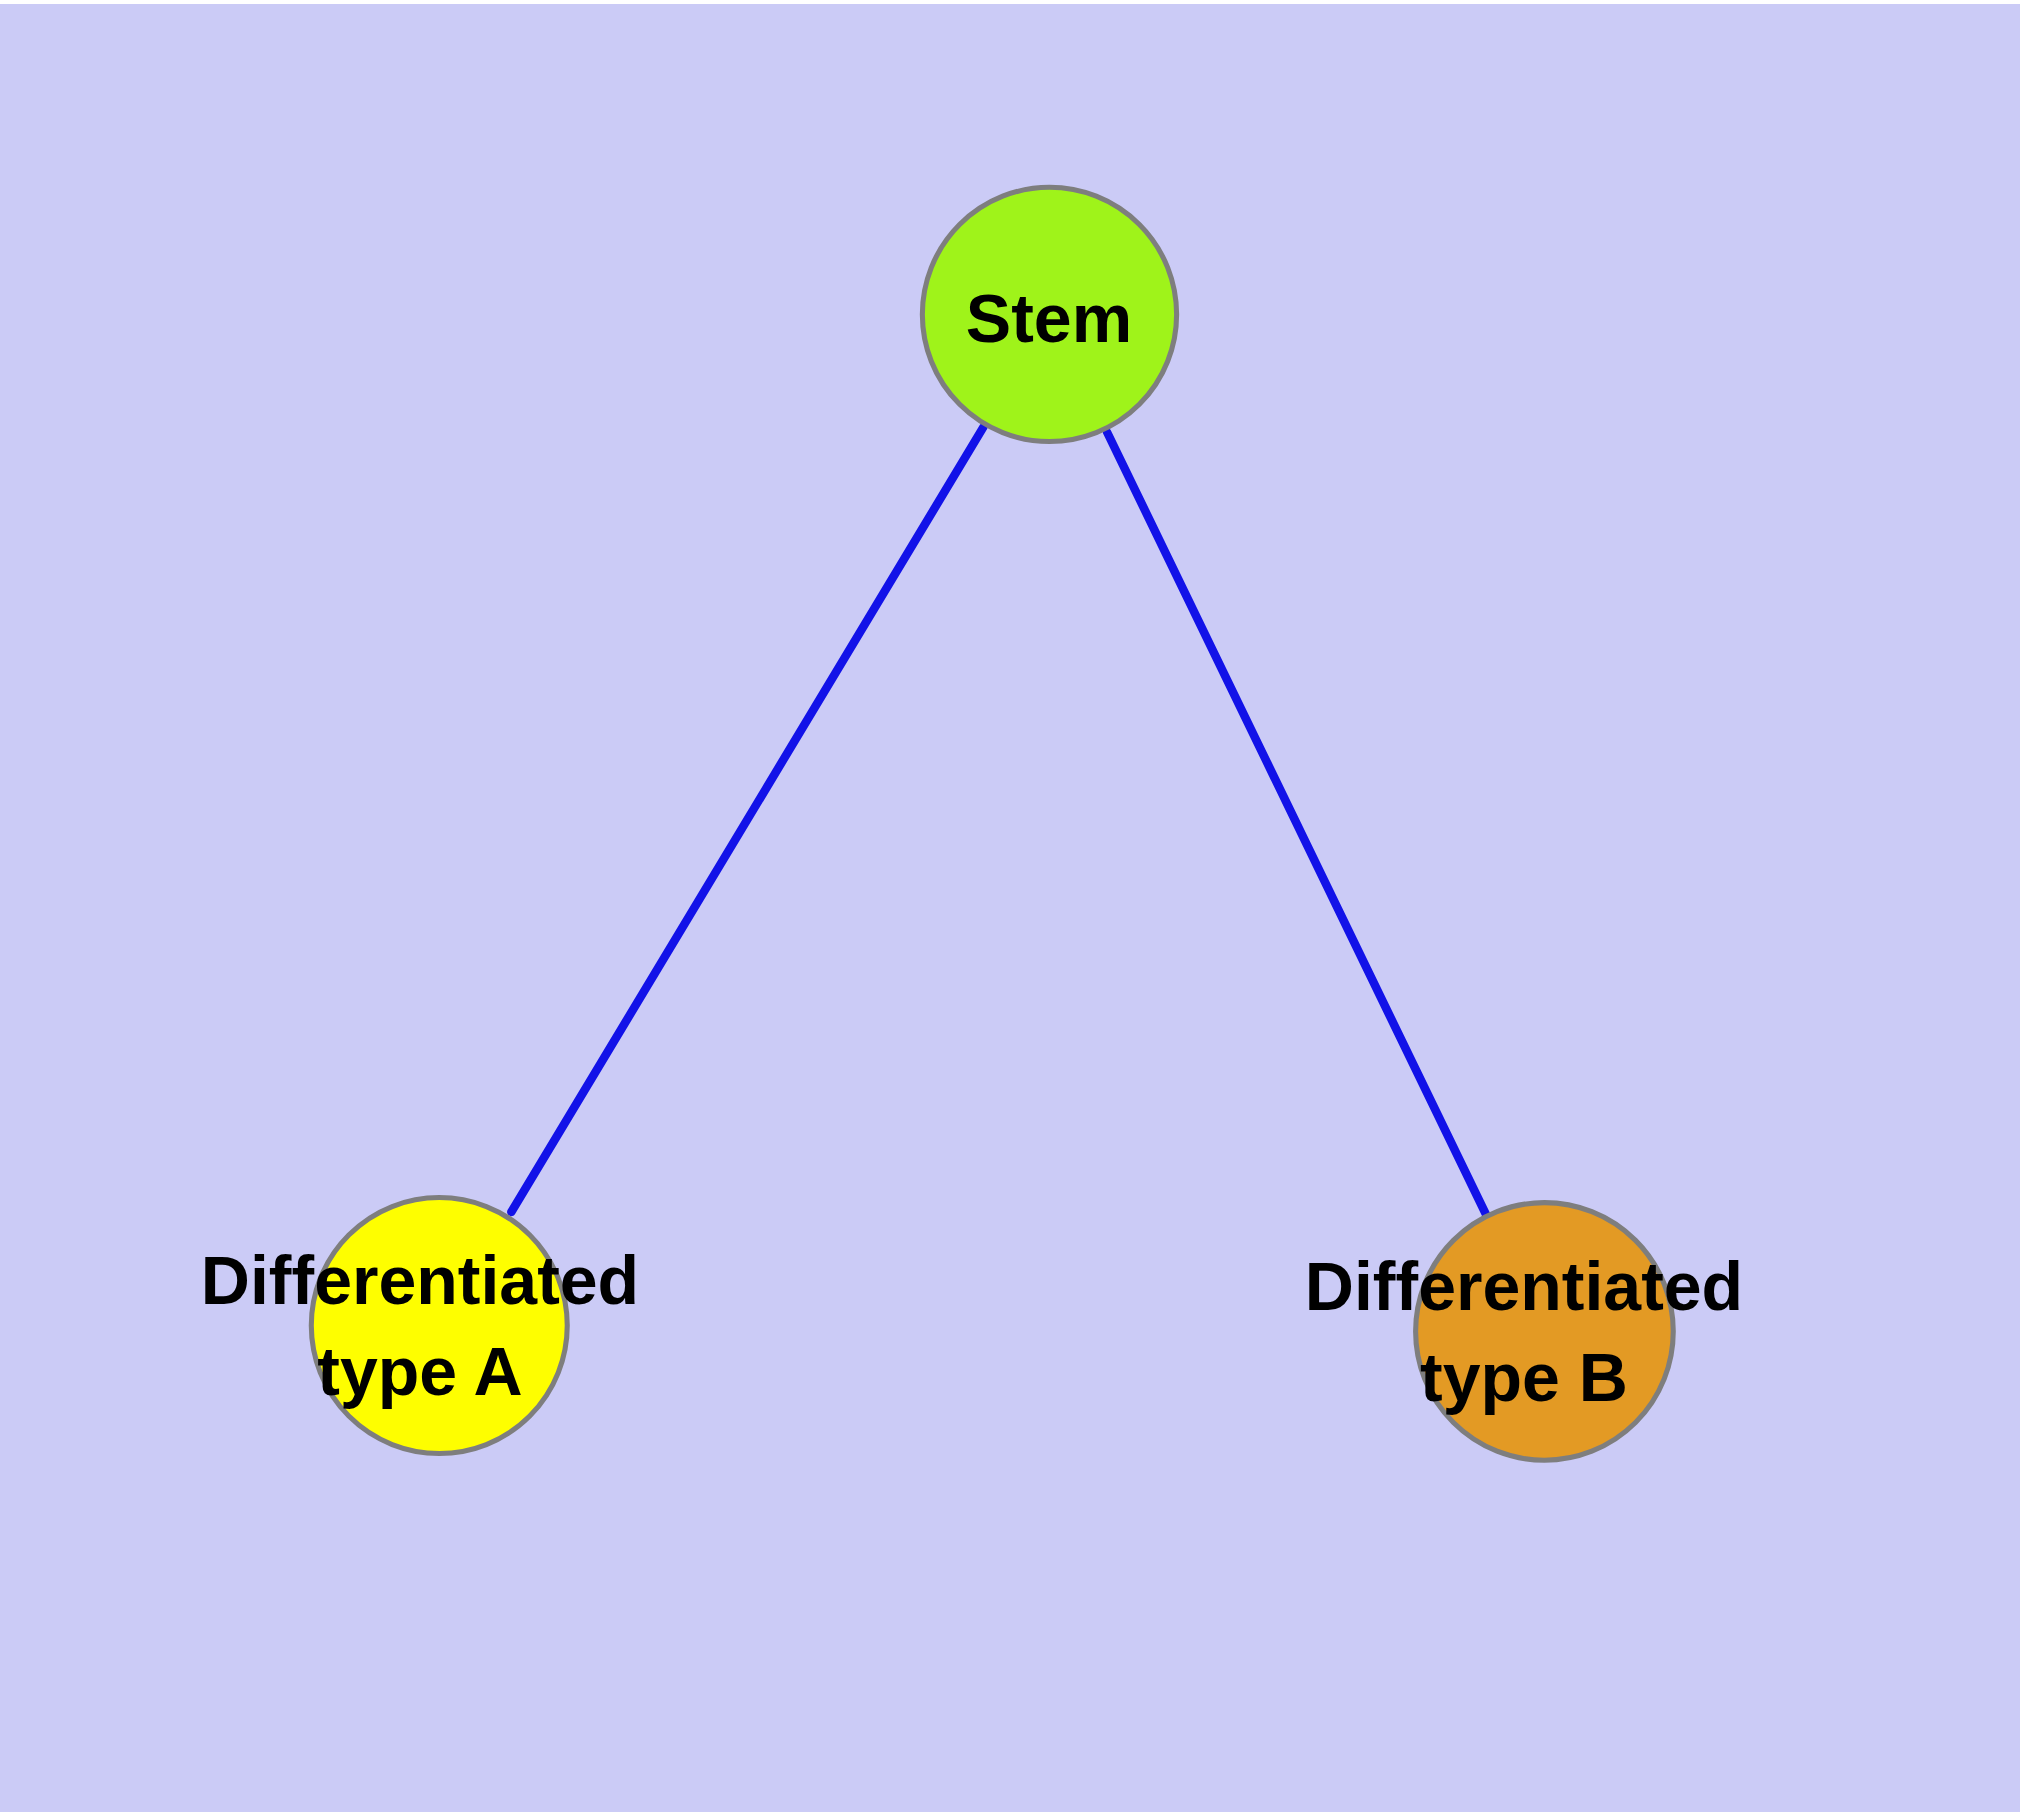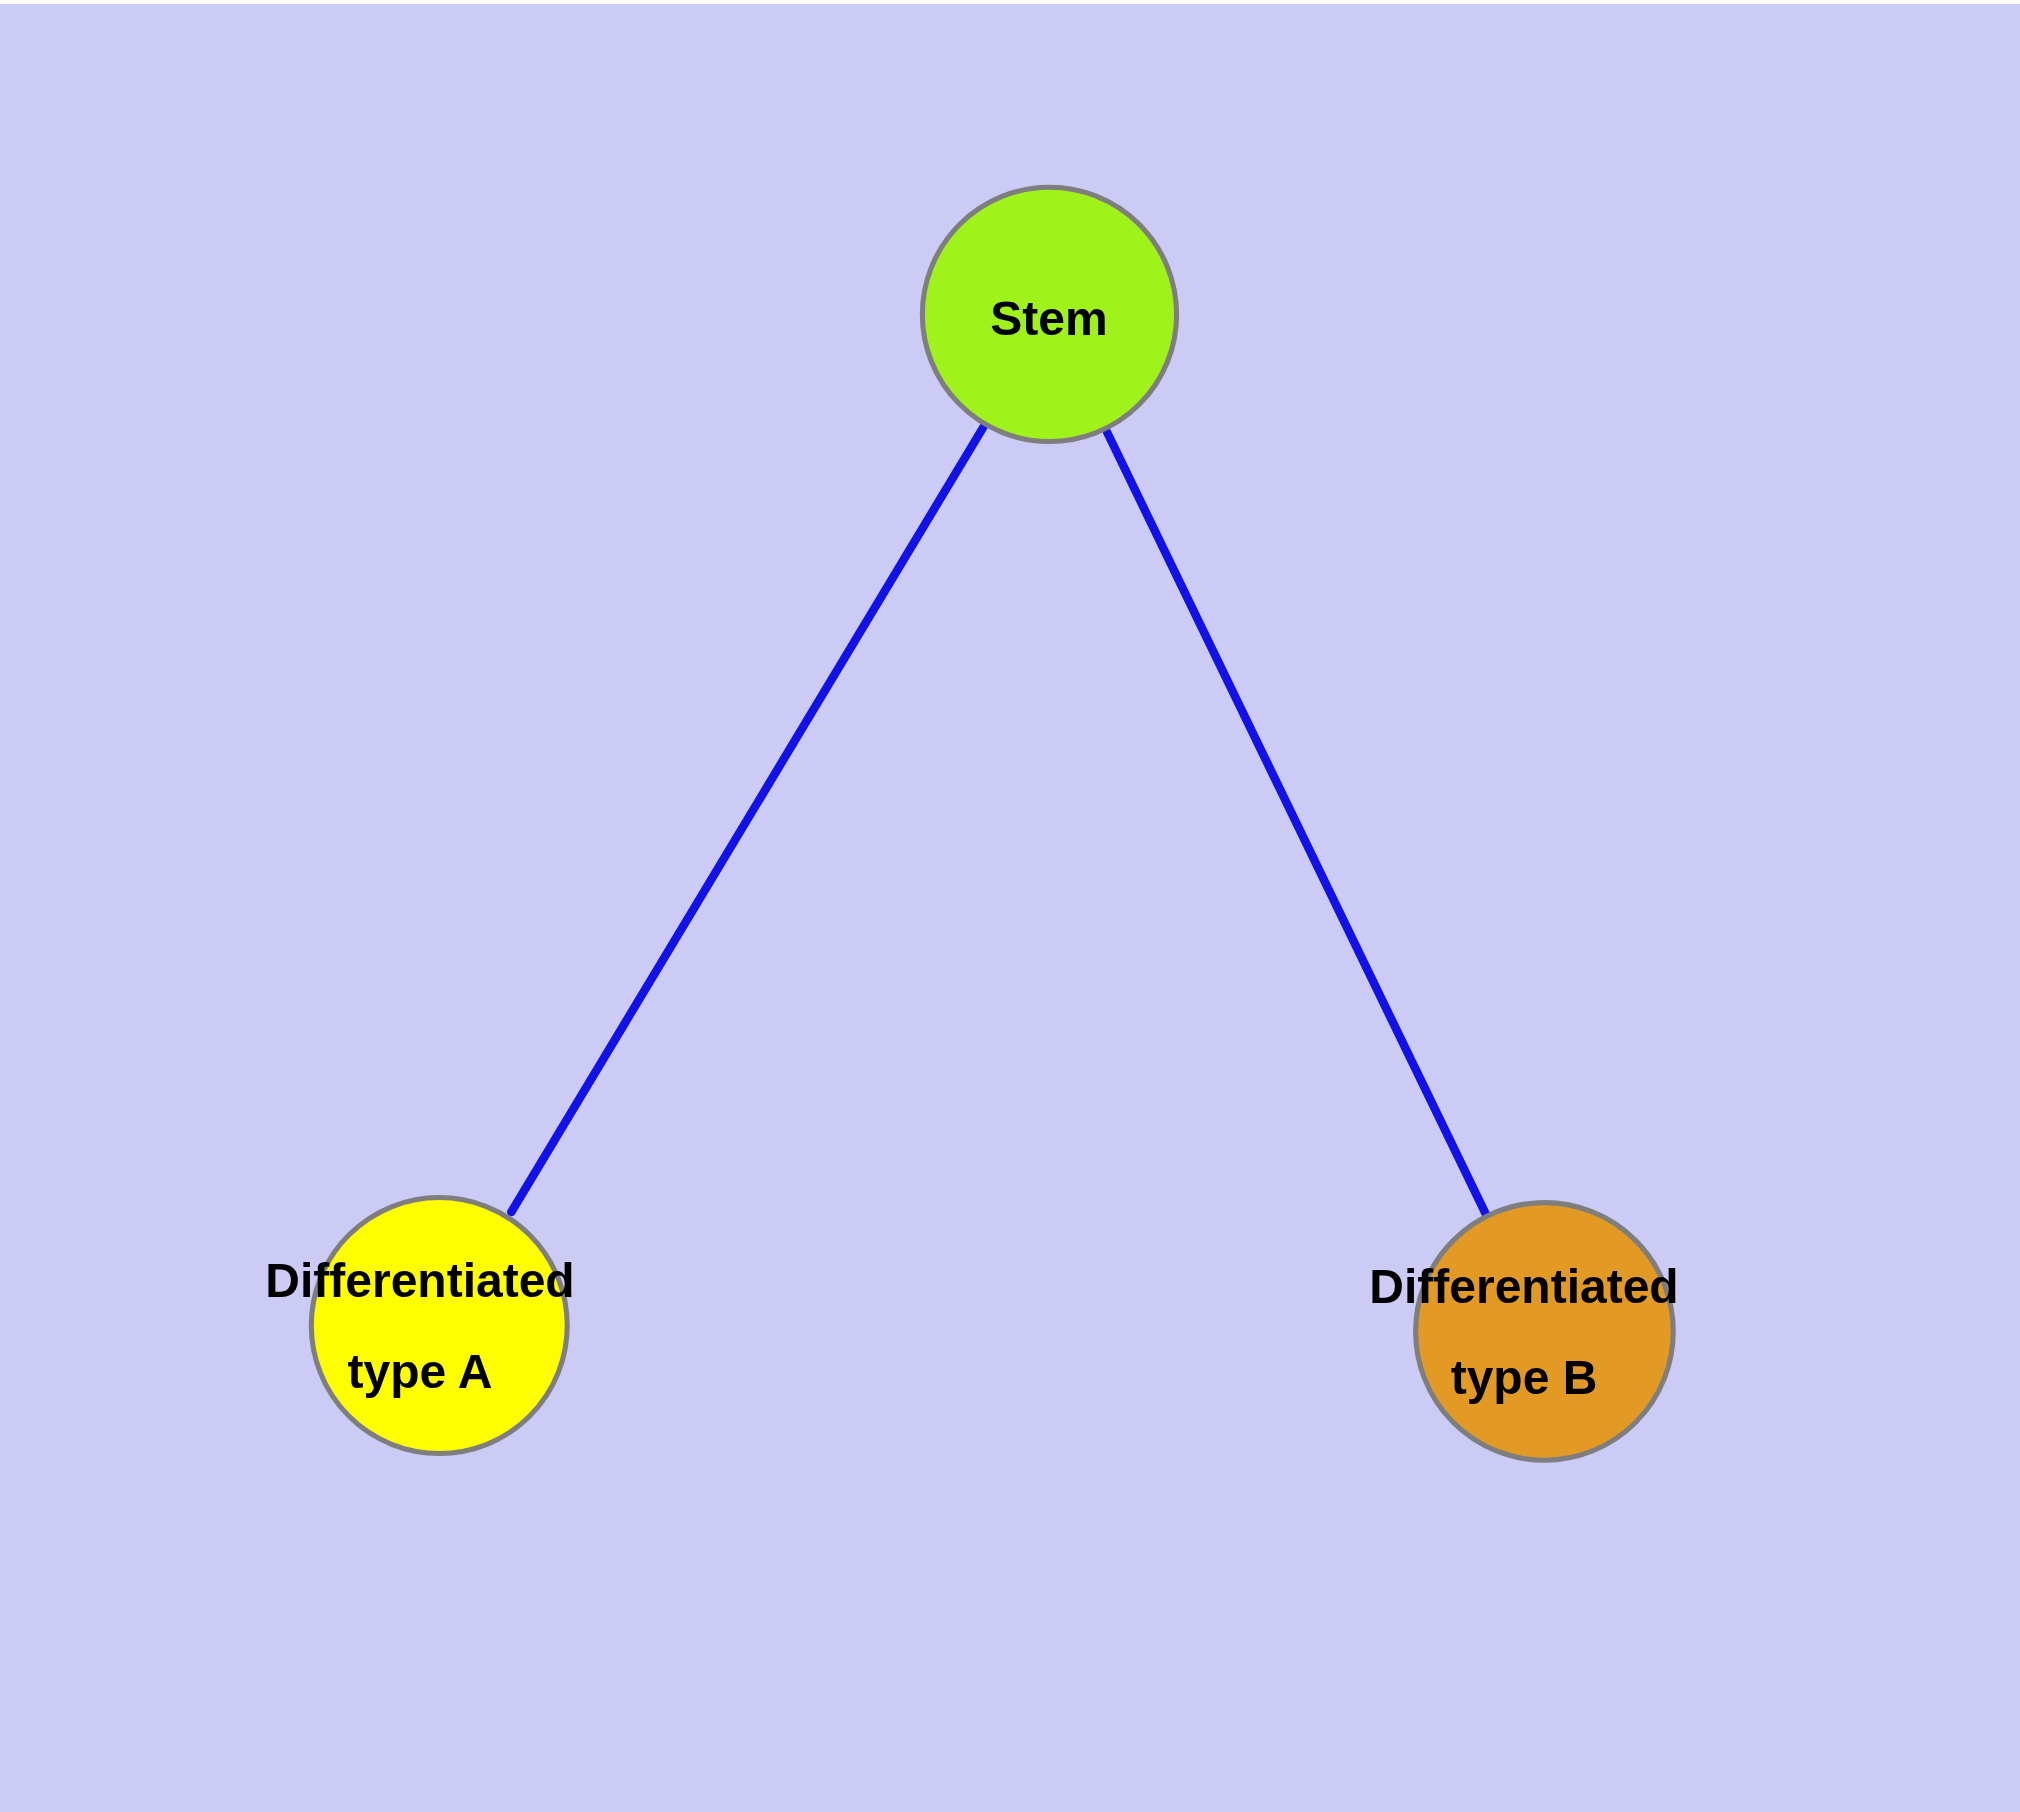--- a/index.html
+++ b/index.html
@@ -46,21 +46,21 @@
   }
   svg.graph line {
     stroke-width: 10px;
     stroke-linecap: round;
   }
   .node-label {
     position: absolute;
     transform: translate(-50%, -50%);
     text-align: center;
     font-weight: bold;
-    font-size: 48px;
+    font-size: 68px;
     line-height: 91px;
     color: #000000;
     white-space: pre-line;
     z-index: 3;
   }
   .lbl-stem { left: 1049px; top: 318px; }
   .lbl-a    { left: 420px;  top: 1326px; }
   .lbl-b    { left: 1524px; top: 1332px; }
 </style>
 </head>

